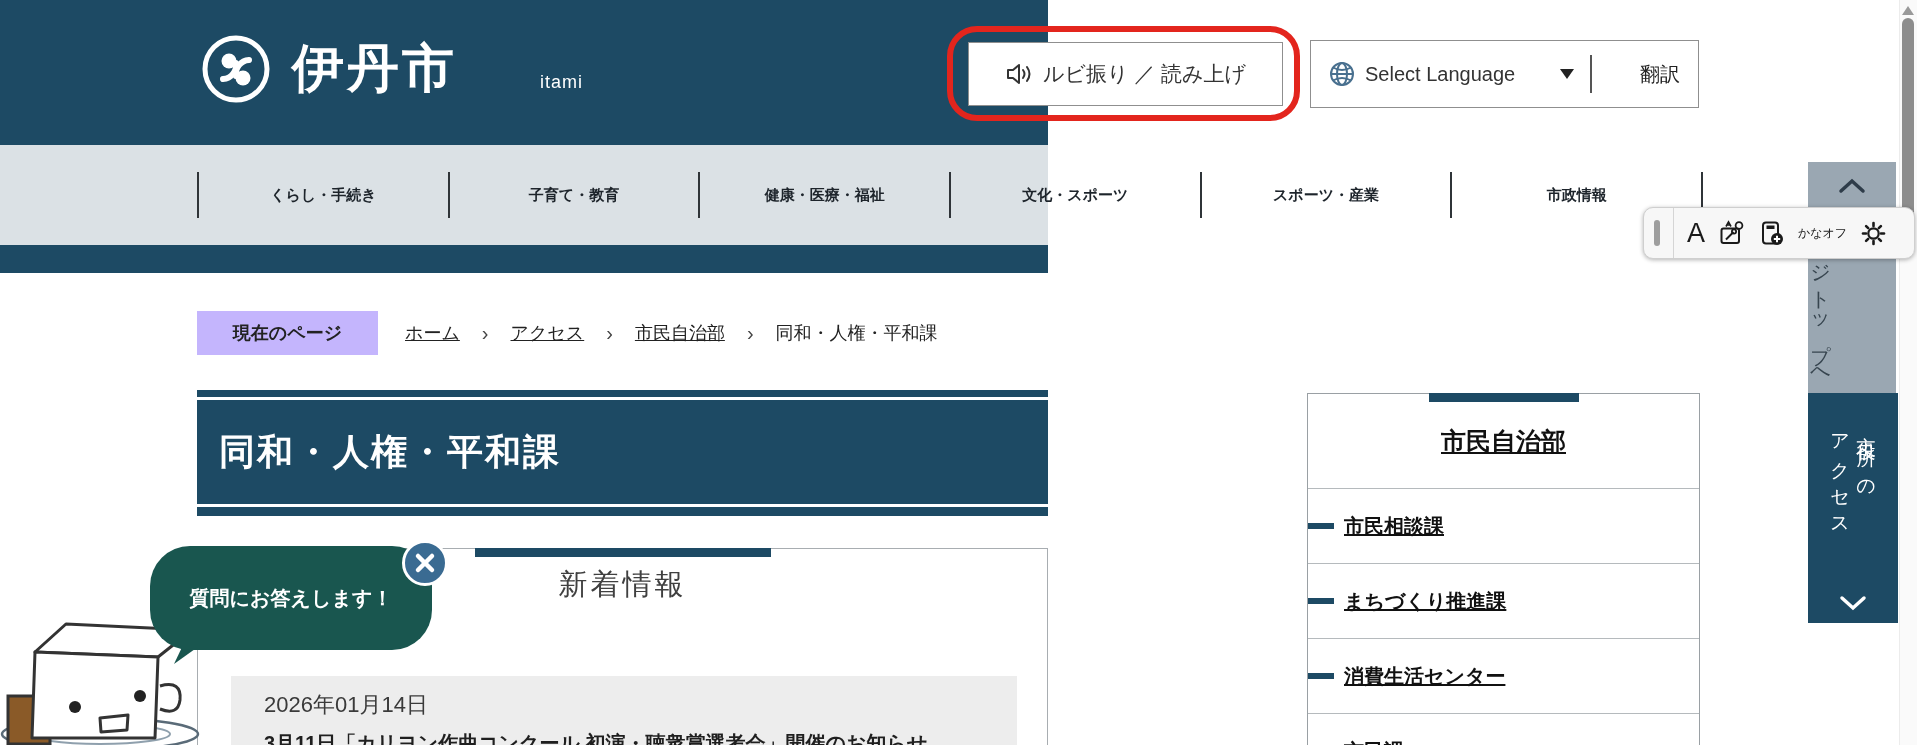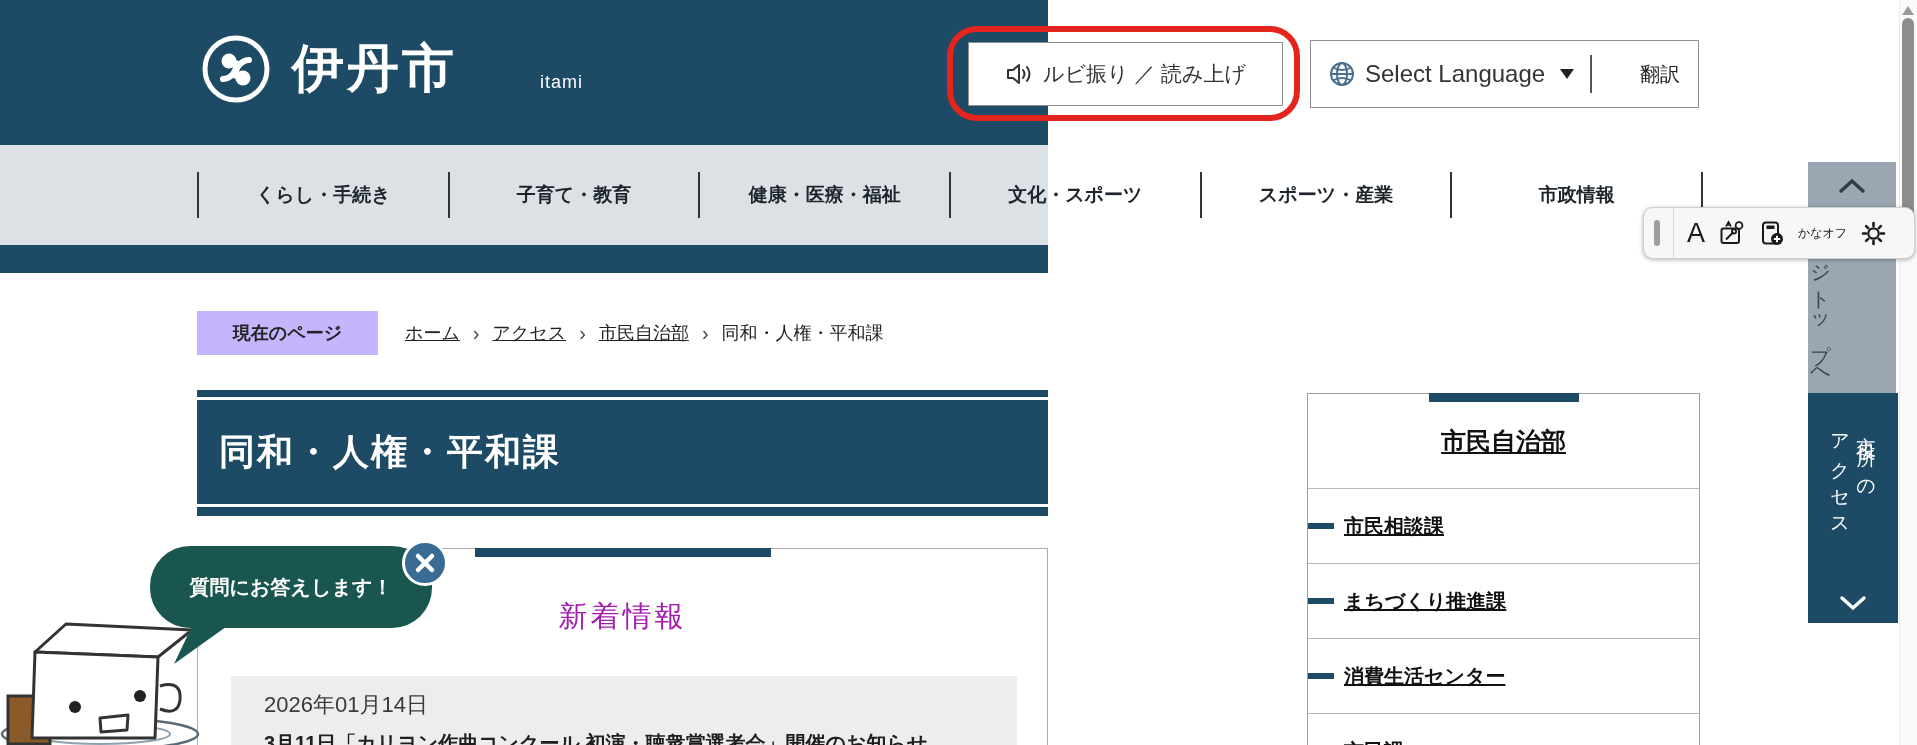--- a/index.html
+++ b/index.html
@@ -10,30 +10,30 @@
   .hdr-navy { position:absolute; left:0; top:0; width:1048px; height:145px; background:#1d4a64; }
   .emblem { position:absolute; left:200px; top:33px; }
   .site-name { position:absolute; left:292px; top:36px; color:#fff; font-size:52px; font-weight:bold; letter-spacing:3px; line-height:64px; }
   .site-romaji { position:absolute; left:540px; top:72px; color:#fff; font-size:18px; letter-spacing:1px; }
 
   .ruby-ring { position:absolute; left:947px; top:26px; width:353px; height:95px; border:6px solid #e3251d; border-radius:30px; z-index:45; }
   .ruby-btn { position:absolute; left:968px; top:42px; width:315px; height:64px; background:#fff; border:1px solid #8f8f8f; display:flex; align-items:center; justify-content:center; gap:10px; z-index:46; }
   .ruby-btn span { font-size:21px; color:#333; }
 
   .lang-box { position:absolute; left:1310px; top:40px; width:389px; height:68px; border:1px solid #8f8f8f; background:#fff; display:flex; align-items:center; padding:0 18px; }
-  .lang-label { font-size:24px; color:#333; margin-left:10px; }
+  .lang-label { font-size:20px; color:#333; margin-left:10px; }
   .caret-down { width:0; height:0; border-left:7px solid transparent; border-right:7px solid transparent; border-top:10px solid #222; margin-left:auto; }
   .lang-div { width:2px; height:38px; background:#555; margin:0 16px; }
   .translate { font-size:20px; color:#222;margin-left:32px; }
 
   
   .nav-band { position:absolute; left:0; top:145px; width:1048px; height:100px; background:#dbe1e5; }
   .nav-strip { position:absolute; left:0; top:245px; width:1048px; height:28px; background:#1d4a64; }
   .nav-row { position:absolute; left:197px; top:172px; width:1506px; height:46px; display:flex; }
-  .nav-item { flex:1; text-align:center; line-height:46px; font-size:19px; font-weight:bold; color:#1d242b; border-left:2px solid #2f3438; cursor:pointer; }
+  .nav-item { flex:1; text-align:center; line-height:46px; font-size:15px; font-weight:bold; color:#1d242b; border-left:2px solid #2f3438; cursor:pointer; }
   .nav-item:last-child { border-right:2px solid #2f3438; }
 
   
   .toolbar { position:absolute; left:1643px; top:207px; width:272px; height:52px; background:#f7f7f7; border:1px solid #cfcfcf; border-radius:10px; box-shadow:0 1px 4px rgba(0,0,0,.3); display:flex; align-items:center; padding:0 10px; gap:13px; z-index:50; }
   .tb-handle { width:6px; height:26px; background:#9e9e9e; border-radius:3px; }
   .tb-div { width:1px; height:50px; background:#d5d5d5; }
   .tb-font { font-size:27px; color:#1a1a1a; line-height:27px; }
   .tb-kana { font-size:12px; line-height:14px; color:#222; }
   .tb-btn { display:flex; align-items:center; justify-content:center; cursor:pointer; }
 
@@ -45,41 +45,41 @@
   .access-text span { display:block; }
   .access-chev { position:absolute; bottom:12px; left:50%; transform:translateX(-50%); }
 
   
   .scroll-track { position:absolute; left:1899px; top:0; width:18px; height:745px; background:#fafafa; border-left:1px solid #ececec; z-index:40; }
   .scroll-up { position:absolute; left:1902px; top:6px; width:0; height:0; border-left:6px solid transparent; border-right:6px solid transparent; border-bottom:9px solid #9a9a9a; z-index:41; }
   .scroll-thumb { position:absolute; left:1902px; top:18px; width:12px; height:200px; background:#8d8d8d; border-radius:6px; z-index:41; }
 
   
   .crumb-label { position:absolute; left:197px; top:311px; width:181px; height:44px; background:#c4b5fd; text-align:center; line-height:44px; font-size:18px; font-weight:bold; color:#222; }
-  .crumb-row { position:absolute; left:405px; top:311px; height:44px; display:flex; align-items:center; gap:13px; font-size:18px; color:#222; }
+  .crumb-row { position:absolute; left:405px; top:311px; height:44px; display:flex; align-items:center; gap:22px; font-size:18px; color:#222; }
   .crumb-link { text-decoration:underline; cursor:pointer; }
   .crumb-sep { color:#444; font-size:20px; }
 
   
   .title-banner { position:absolute; left:197px; top:390px; width:851px; }
   .tb-bar7 { height:7px; background:#1d4a64; }
   .tb-gap { height:3px; background:#fff; }
   .tb-main { height:104px; background:#1d4a64; color:#fff; font-size:36px; font-weight:bold; line-height:104px; padding-left:22px; letter-spacing:2px; }
   .tb-bar9 { height:9px; background:#1d4a64; }
 
   
   .news-card { position:absolute; left:197px; top:548px; width:851px; height:200px; border:1px solid #a8adb1; border-bottom:none; background:#fff; z-index:5; }
   .news-accent { position:absolute; top:-1px; left:50%; transform:translateX(-50%); width:296px; height:9px; background:#1d4a64; }
-  .news-head { margin-top:48px; text-align:center; font-size:29px; color:#a21caf; letter-spacing:3px; }
+  .news-head { margin-top:16px; text-align:center; font-size:29px; color:#404040; letter-spacing:3px; }
   .news-item { position:absolute; left:33px; top:127px; width:786px; height:90px; background:#ededed; padding:14px 0 0 33px; }
   .news-date { font-size:22px; color:#3a3a3a; }
   .news-title { font-size:20px; font-weight:bold; color:#1f1f1f; margin-top:10px; cursor:pointer; }
 
   
-  .bubble { position:absolute; left:150px; top:546px; width:282px; height:82px; background:#19564f; border-radius:40px; display:flex; align-items:center; justify-content:center; z-index:30; cursor:pointer; }
+  .bubble { position:absolute; left:150px; top:546px; width:282px; height:104px; background:#19564f; border-radius:40px; display:flex; align-items:center; justify-content:center; z-index:30; cursor:pointer; }
   .bubble span { color:#fff; font-size:20px; font-weight:bold; }
   .bubble-tail { position:absolute; left:172px; top:622px; z-index:29; }
   .bubble-close { position:absolute; left:402px; top:540px; width:46px; height:46px; border-radius:50%; background:#3a6b92; border:3px solid #fff; display:flex; align-items:center; justify-content:center; z-index:35; cursor:pointer; }
   .mascot { position:absolute; left:0; top:612px; z-index:28; }
 
   
   .side-box { position:absolute; left:1307px; top:393px; width:393px; height:360px; border:1px solid #9aa0a4; background:#fff; }
   .side-accent { position:absolute; top:-1px; left:50%; transform:translateX(-50%); width:150px; height:9px; background:#1d4a64; }
   .side-head { height:94px; display:flex; align-items:center; justify-content:center; }
   .side-head a { font-size:25px; font-weight:bold; color:#111; text-decoration:underline; cursor:pointer; }

